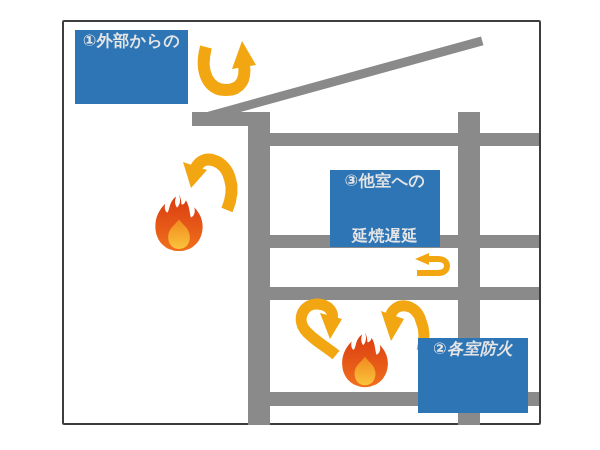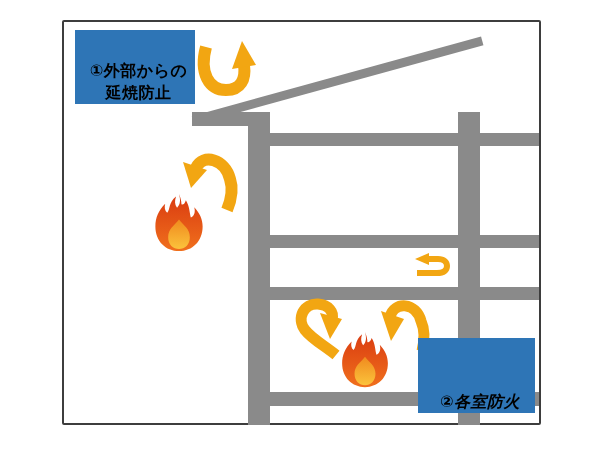--- a/index.html
+++ b/index.html
@@ -10,25 +10,24 @@
   .frame{
     position:absolute;left:62px;top:20px;width:475px;height:401px;
     border:2px solid #3d3d3d;border-radius:2px;background:#ffffff;
   }
   .gray{position:absolute;background:#8a8a8a;}
   .roof{
     position:absolute;left:193px;top:116px;width:300px;height:9px;background:#8a8a8a;
     transform:rotate(-15.4deg);transform-origin:0 50%;
   }
   .label-box{
-    position:absolute;background:#2e75b6;color:#000000;
-    display:flex;flex-direction:column;align-items:center;justify-content:flex-end;
+    position:absolute;background:#2e75b6;color:#e5e5e5;
+    display:flex;flex-direction:column;align-items:center;justify-content:space-between;
     font-weight:700;font-size:16px;line-height:22px;text-align:center;
     letter-spacing:0.5px;
-    padding-left:7px;
   }
   .box1{left:75px;top:30px;width:113px;height:74px;}
   .box3{left:330px;top:170px;width:110px;height:77px;}
   .box2{left:418px;top:338px;width:110px;height:75px;font-style:italic;}
   .abs{position:absolute;}
   svg{display:block;overflow:visible;}
 </style>
 </head>
 <body>
 
@@ -93,21 +92,24 @@
 
   <svg class="abs" style="left:148px;top:192px" width="62" height="63" viewBox="0 0 60 64">
     <use href="#flame-shape"></use>
   </svg>
   <svg class="abs" style="left:335px;top:330px" width="60" height="61" viewBox="0 0 60 64">
     <use href="#flame-shape"></use>
   </svg>
 
   <div class="label-box box1">
     <span>①外部からの</span>
-    <span>延焼防止</span>
   </div>
 
+  <div class="label-box box3">
+    <span>③他室への</span>
+    <span>延焼遅延</span>
+  </div>
 
   <div class="label-box box2">
     <span>②各室防火</span>
   </div>
 
 </div>
 
 </body></html>

